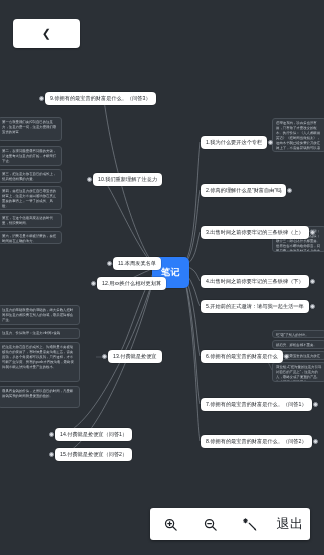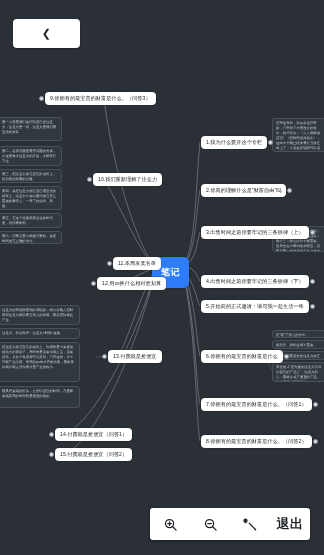--- a/index.html
+++ b/index.html
@@ -93,21 +93,21 @@
     box-shadow: 0 1px 3px rgba(0,0,0,.4);
   }
   .tool {
     display: flex; align-items: center; justify-content: center;
     width: 34px; height: 26px;
     color: #1d2126;
     cursor: pointer;
     font-size: 13px;
   }
   .tool svg { display: block; }
-  .tool.text { font-size: 13px; letter-spacing: .5px; font-weight: bold; }
+  .tool.text { font-size: 13px; letter-spacing: .5px; }
 </style>
 </head>
 <body>
 
 <div id="stage">
   <div id="canvas">
 
     <svg id="edges" viewBox="0 0 324 555" preserveAspectRatio="none">
       <g fill="none" stroke="#9aa1aa" stroke-width="0.6" opacity="0.85">
 

